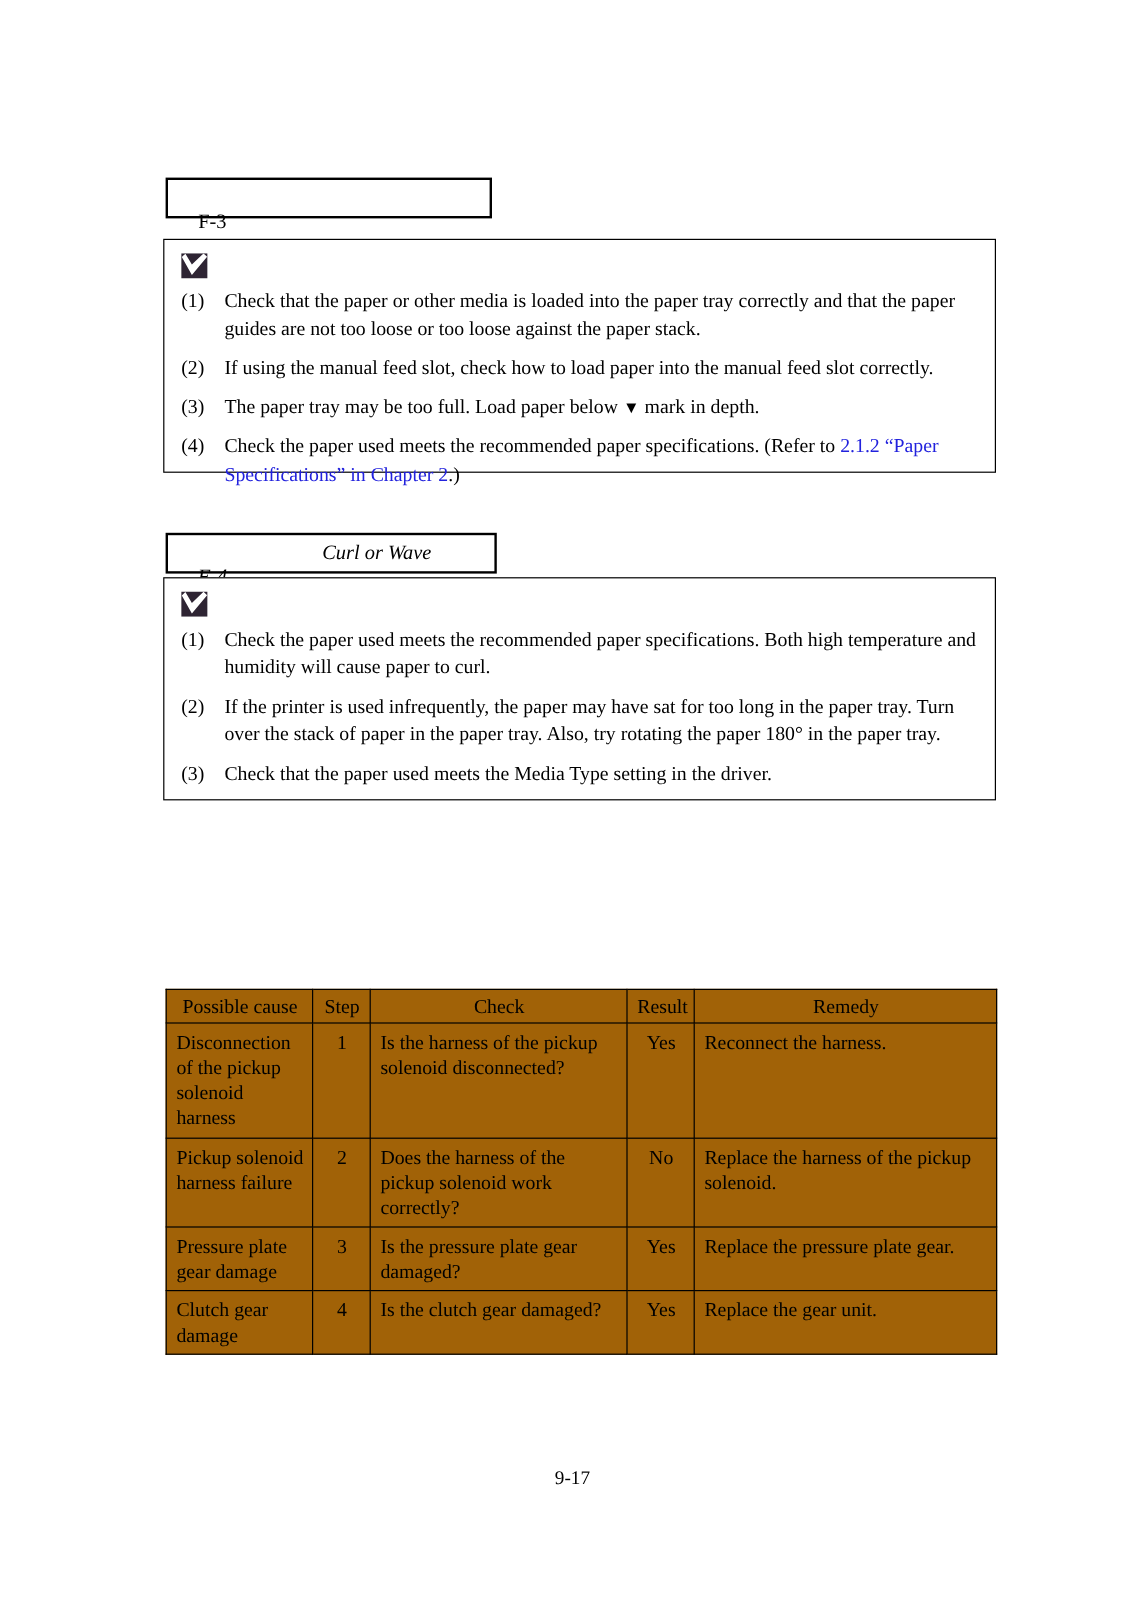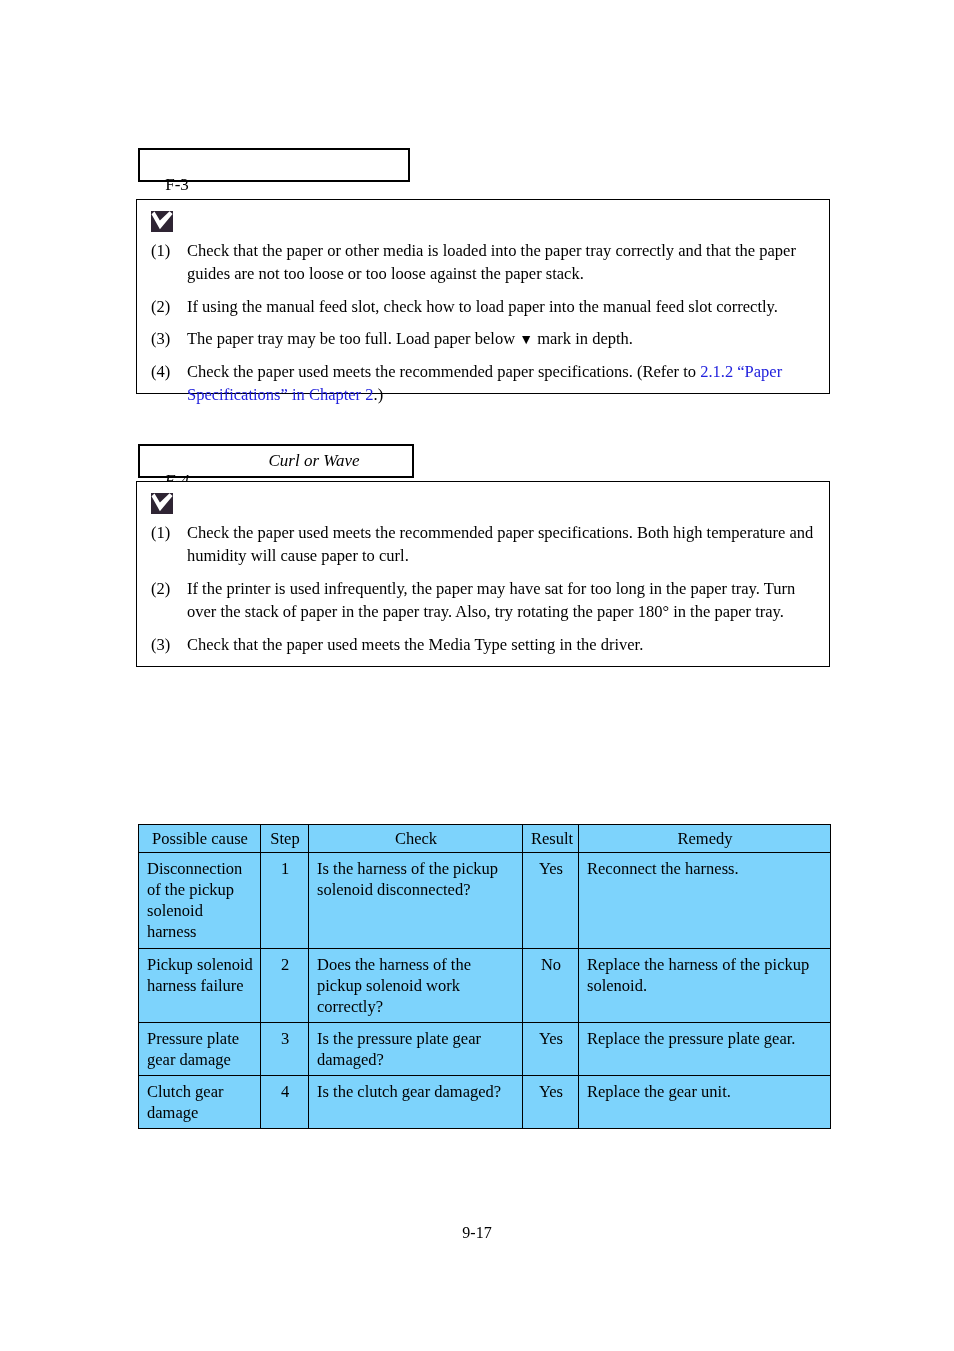--- a/index.html
+++ b/index.html
@@ -90,21 +90,21 @@
     position: absolute;
     font-size: 16.5px;
     line-height: 1.52;
   }
 
   
   table.diag {
     position: absolute;
     border-collapse: collapse;
     table-layout: fixed;
-    background: #7dd3fc;
+    background: #a16207;
   }
   table.diag th, table.diag td {
     border: 1px solid #000;
     vertical-align: top;
     padding: 5px 7px 5px 8px;
     font-weight: normal;
     font-size: 16.5px;
     line-height: 1.28;
   }
   table.diag th {

